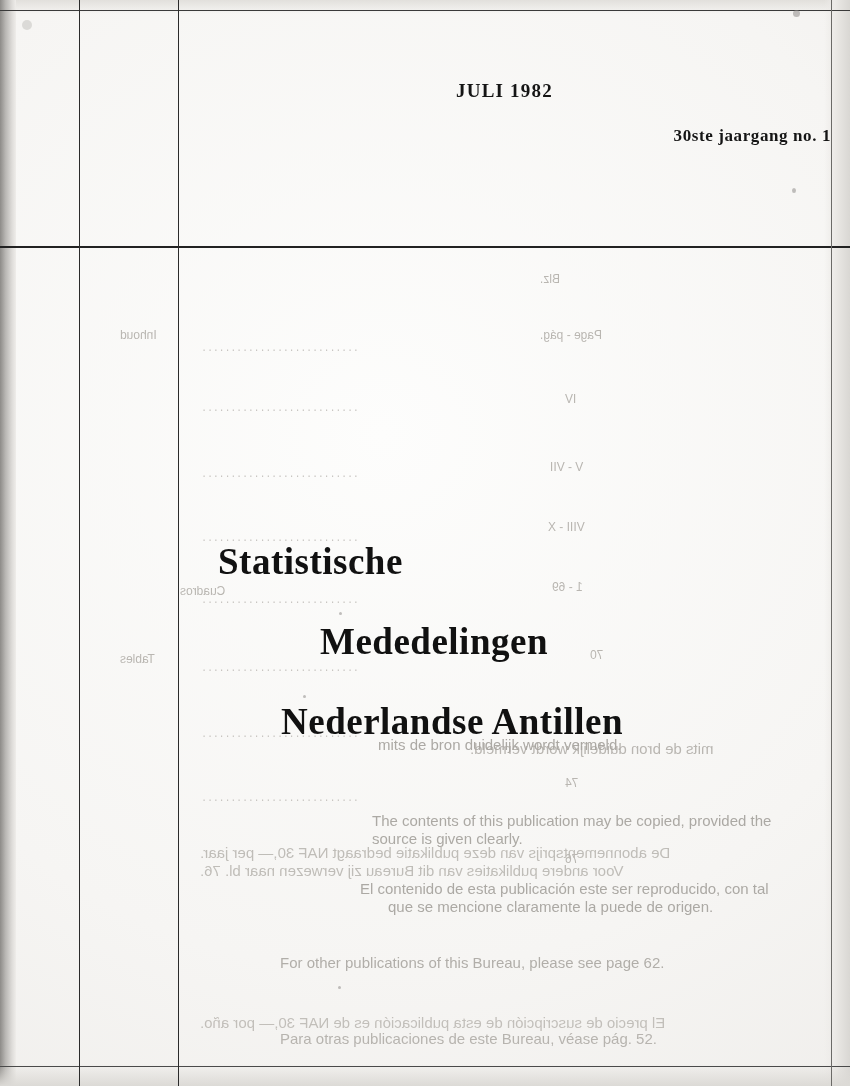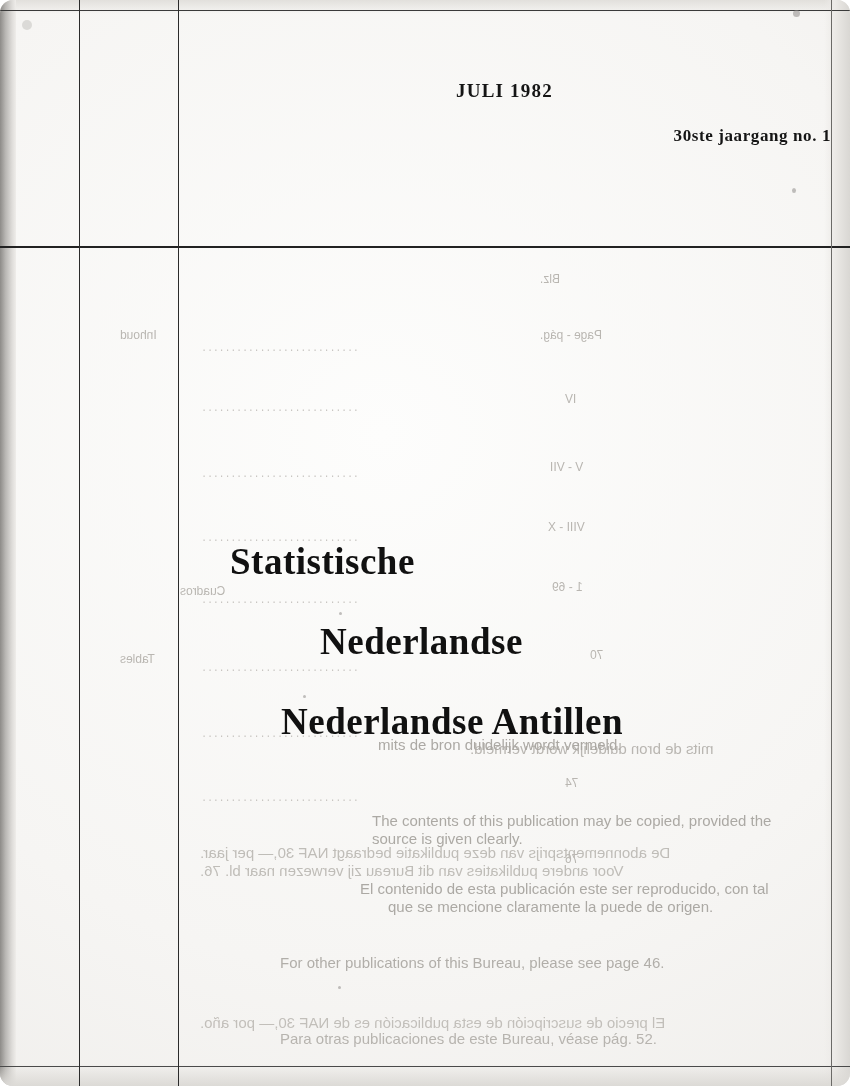--- a/index.html
+++ b/index.html
@@ -8,21 +8,20 @@
     background: #ffffff;
   }
   #page {
     position: relative;
     width: 850px;
     height: 1086px;
     overflow: hidden;
     background: #f3f2f0;
     font-family: "Liberation Serif", serif;
     color: #1a1a1a;
-    border-radius: 13px;
   }
 
   
   .paper-base {
     position: absolute;
     inset: 0;
     background:
       radial-gradient(120% 90% at 45% 40%, #fdfdfc 0%, #f6f5f3 55%, #eceae7 100%);
   }
   .left-dark-edge {
@@ -122,21 +121,21 @@
     width: 620px;
   }
   .title-line {
     font-family: "Liberation Serif", serif;
     font-weight: bold;
     color: #111;
     letter-spacing: 0.5px;
   }
   .title-line.l1 {
     font-size: 37px;
-    margin-left: 40px;
+    margin-left: 28px;
   }
   .title-line.l2 {
     font-size: 37px;
     margin-left: 130px;
     margin-top: 37px;
   }
   .title-line.l3 {
     font-size: 37px;
     margin-left: 91px;
     margin-top: 37px;
@@ -213,27 +212,27 @@
 
   <div class="ghost small nomirror" style="left:470px; top:740px; transform:scaleX(-1);">mits de bron duidelijk wordt vermeld.</div>
   <div class="ghost small" style="left:378px; top:736px; transform:none; color:#a8a5a0;">mits de bron duidelijk wordt vermeld.</div>
   <div class="ghost small" style="left:372px; top:812px; transform:none; color:#a8a5a0;">The contents of this publication may be copied, provided the</div>
   <div class="ghost small" style="left:372px; top:830px; transform:none; color:#a8a5a0;">source is given clearly.</div>
   <div class="ghost small" style="left:360px; top:880px; transform:none; color:#a8a5a0;">El contenido de esta publicación este ser reproducido, con tal</div>
   <div class="ghost small" style="left:388px; top:898px; transform:none; color:#a8a5a0;">que se mencione claramente la puede de origen.</div>
 
   <div class="ghost small" style="left:200px; top:844px; color:#bdbab5;">De abonnementsprijs van deze publikatie bedraagt NAF 30,— per jaar.</div>
   <div class="ghost small" style="left:200px; top:862px; color:#bdbab5;">Voor andere publikaties van dit Bureau zij verwezen naar bl. 76.</div>
-  <div class="ghost small" style="left:280px; top:954px; transform:none; color:#aeaba6;">For other publications of this Bureau, please see page 46.</div>
+  <div class="ghost small" style="left:280px; top:954px; transform:none; color:#aeaba6;">For other publications of this Bureau, please see page 62.</div>
   <div class="ghost small" style="left:200px; top:1014px; color:#c0bdb8;">El precio de suscripción de esta publicación es de NAF 30,— por año.</div>
   <div class="ghost small" style="left:280px; top:1030px; transform:none; color:#b4b1ac;">Para otras publicaciones de este Bureau, véase pág. 52.</div>
 
   <div class="title-block">
     <div class="title-line l1">Statistische</div>
-    <div class="title-line l2">Nederlandse</div>
+    <div class="title-line l2">Mededelingen</div>
     <div class="title-line l3">Nederlandse Antillen</div>
   </div>
 
 
   <div class="speck" style="left:793px; top:10px; width:7px; height:7px;"></div>
   <div class="speck" style="left:792px; top:188px; width:4px; height:5px;"></div>
   <div class="speck" style="left:339px; top:612px; width:3px; height:3px;"></div>
   <div class="speck" style="left:303px; top:695px; width:3px; height:3px;"></div>
   <div class="speck" style="left:338px; top:986px; width:3px; height:3px;"></div>
   <div class="hole" style="left:22px; top:20px; width:10px; height:10px;"></div>

